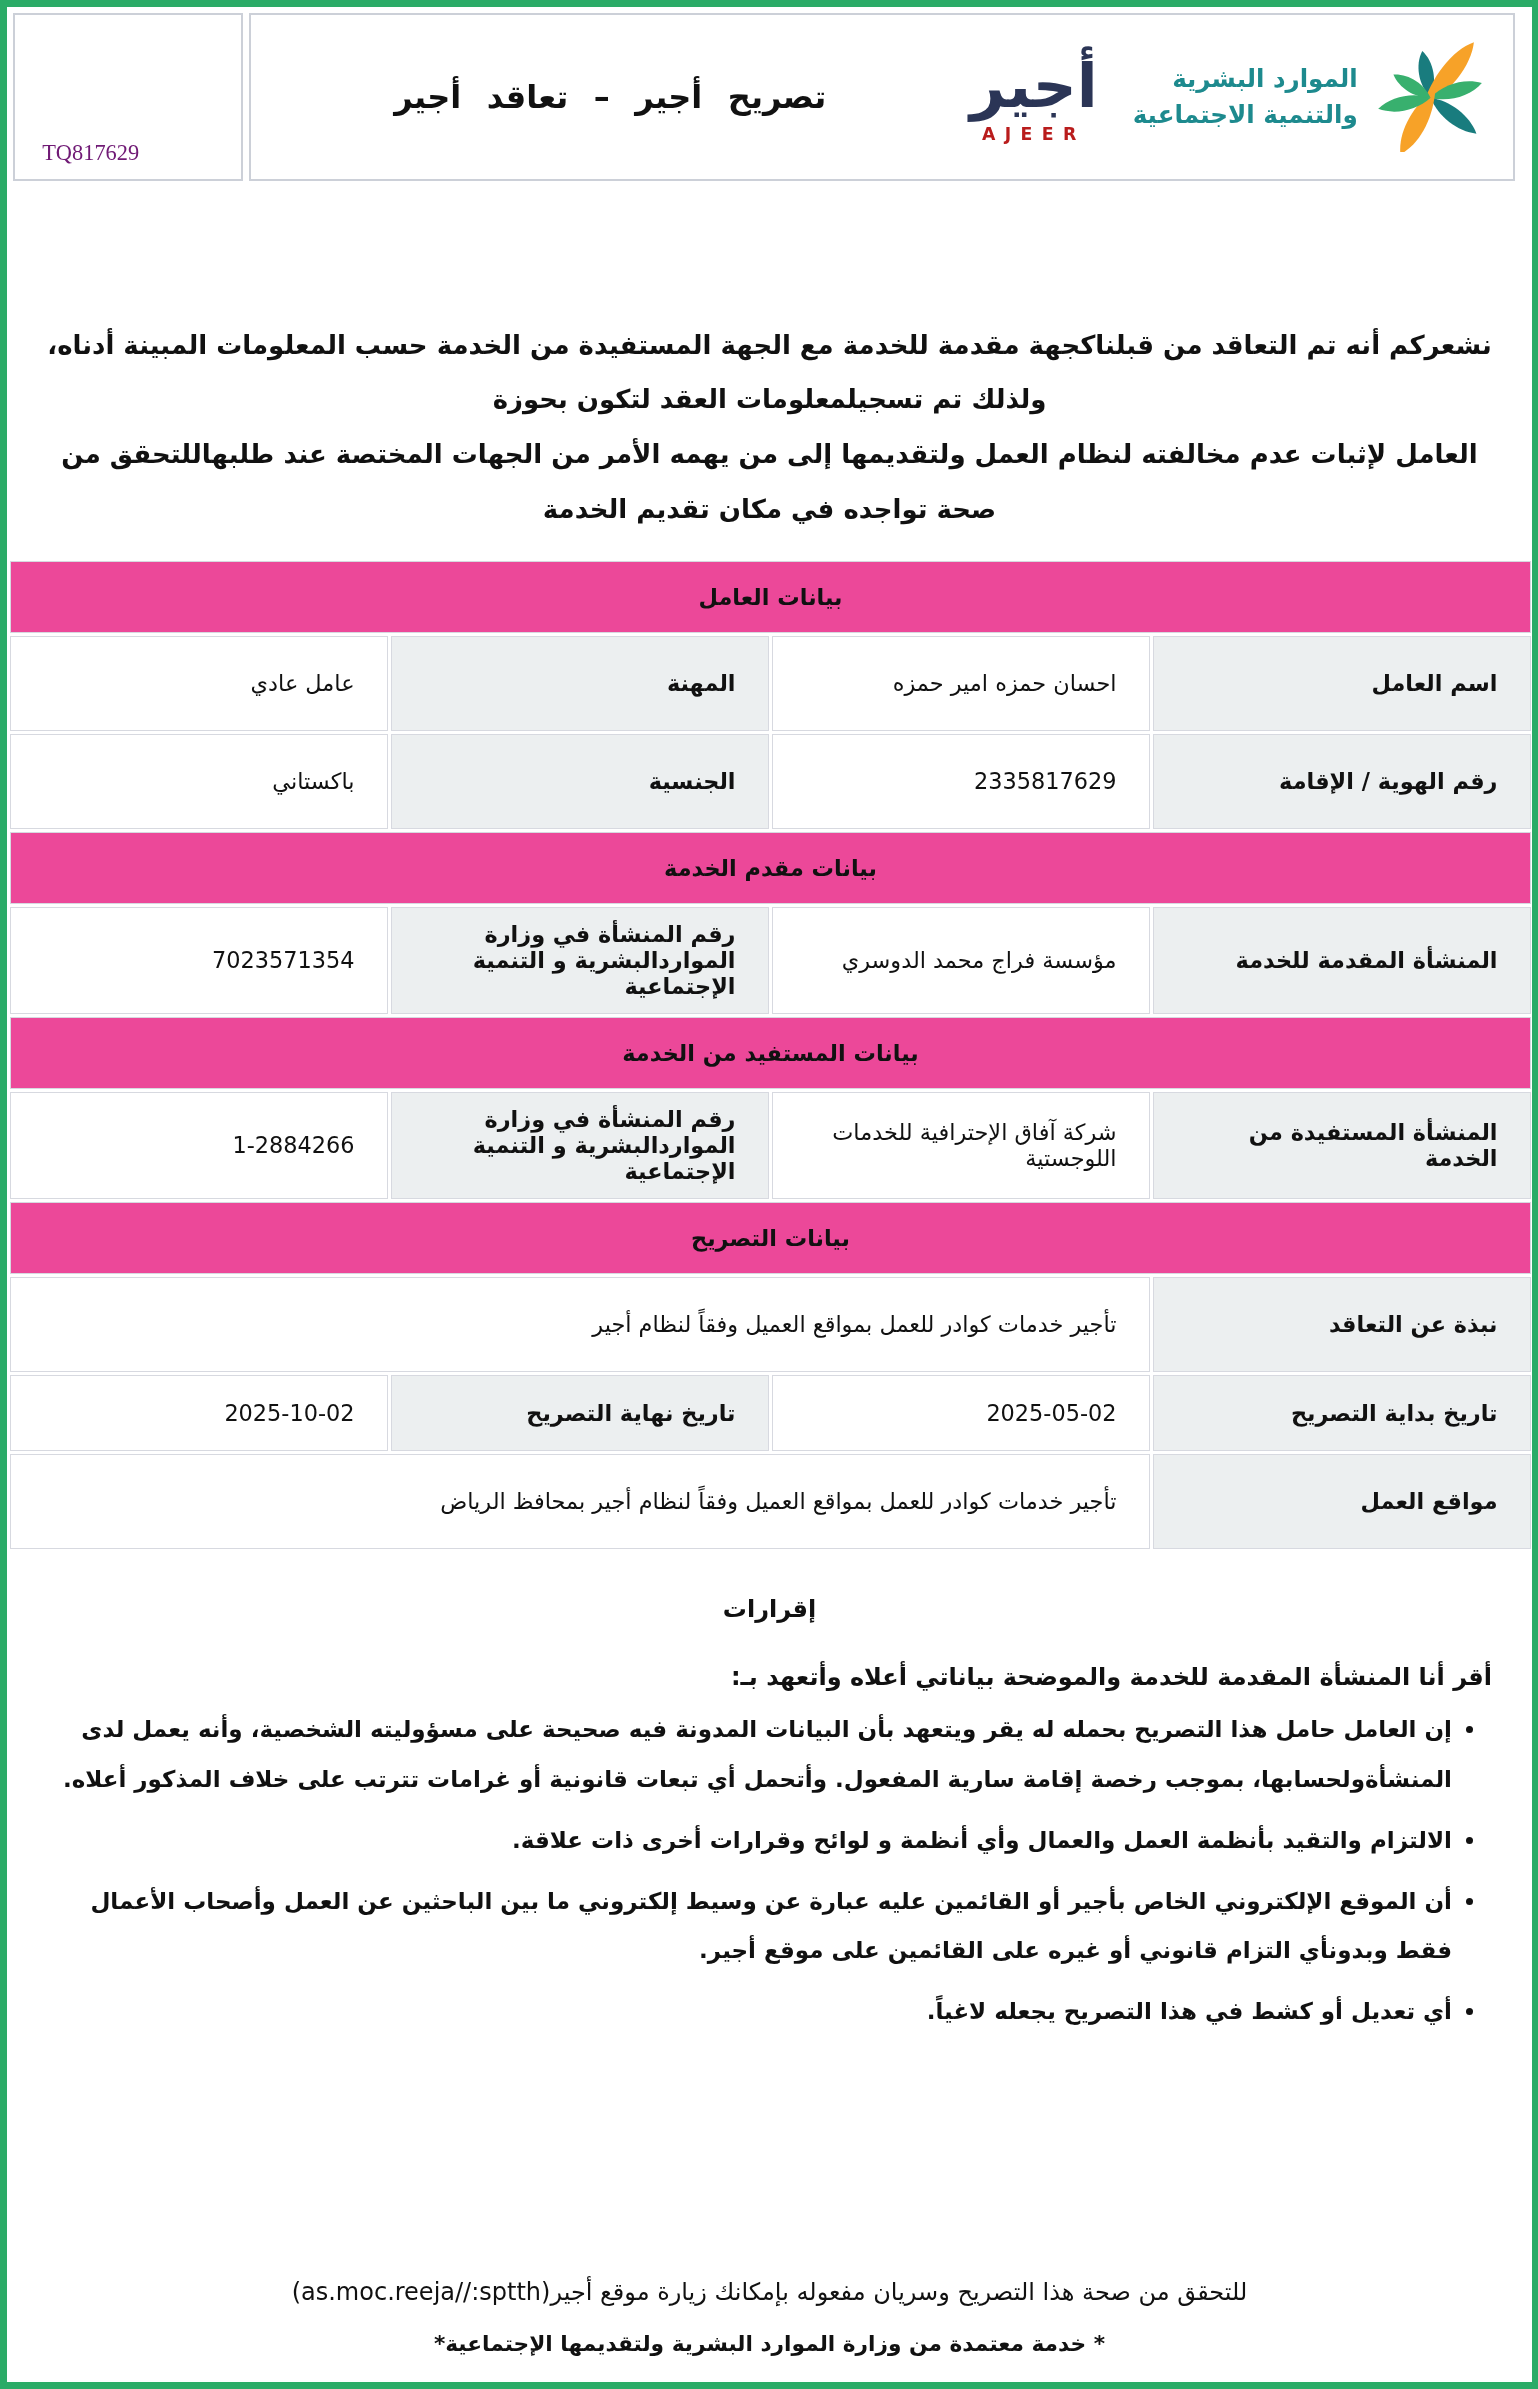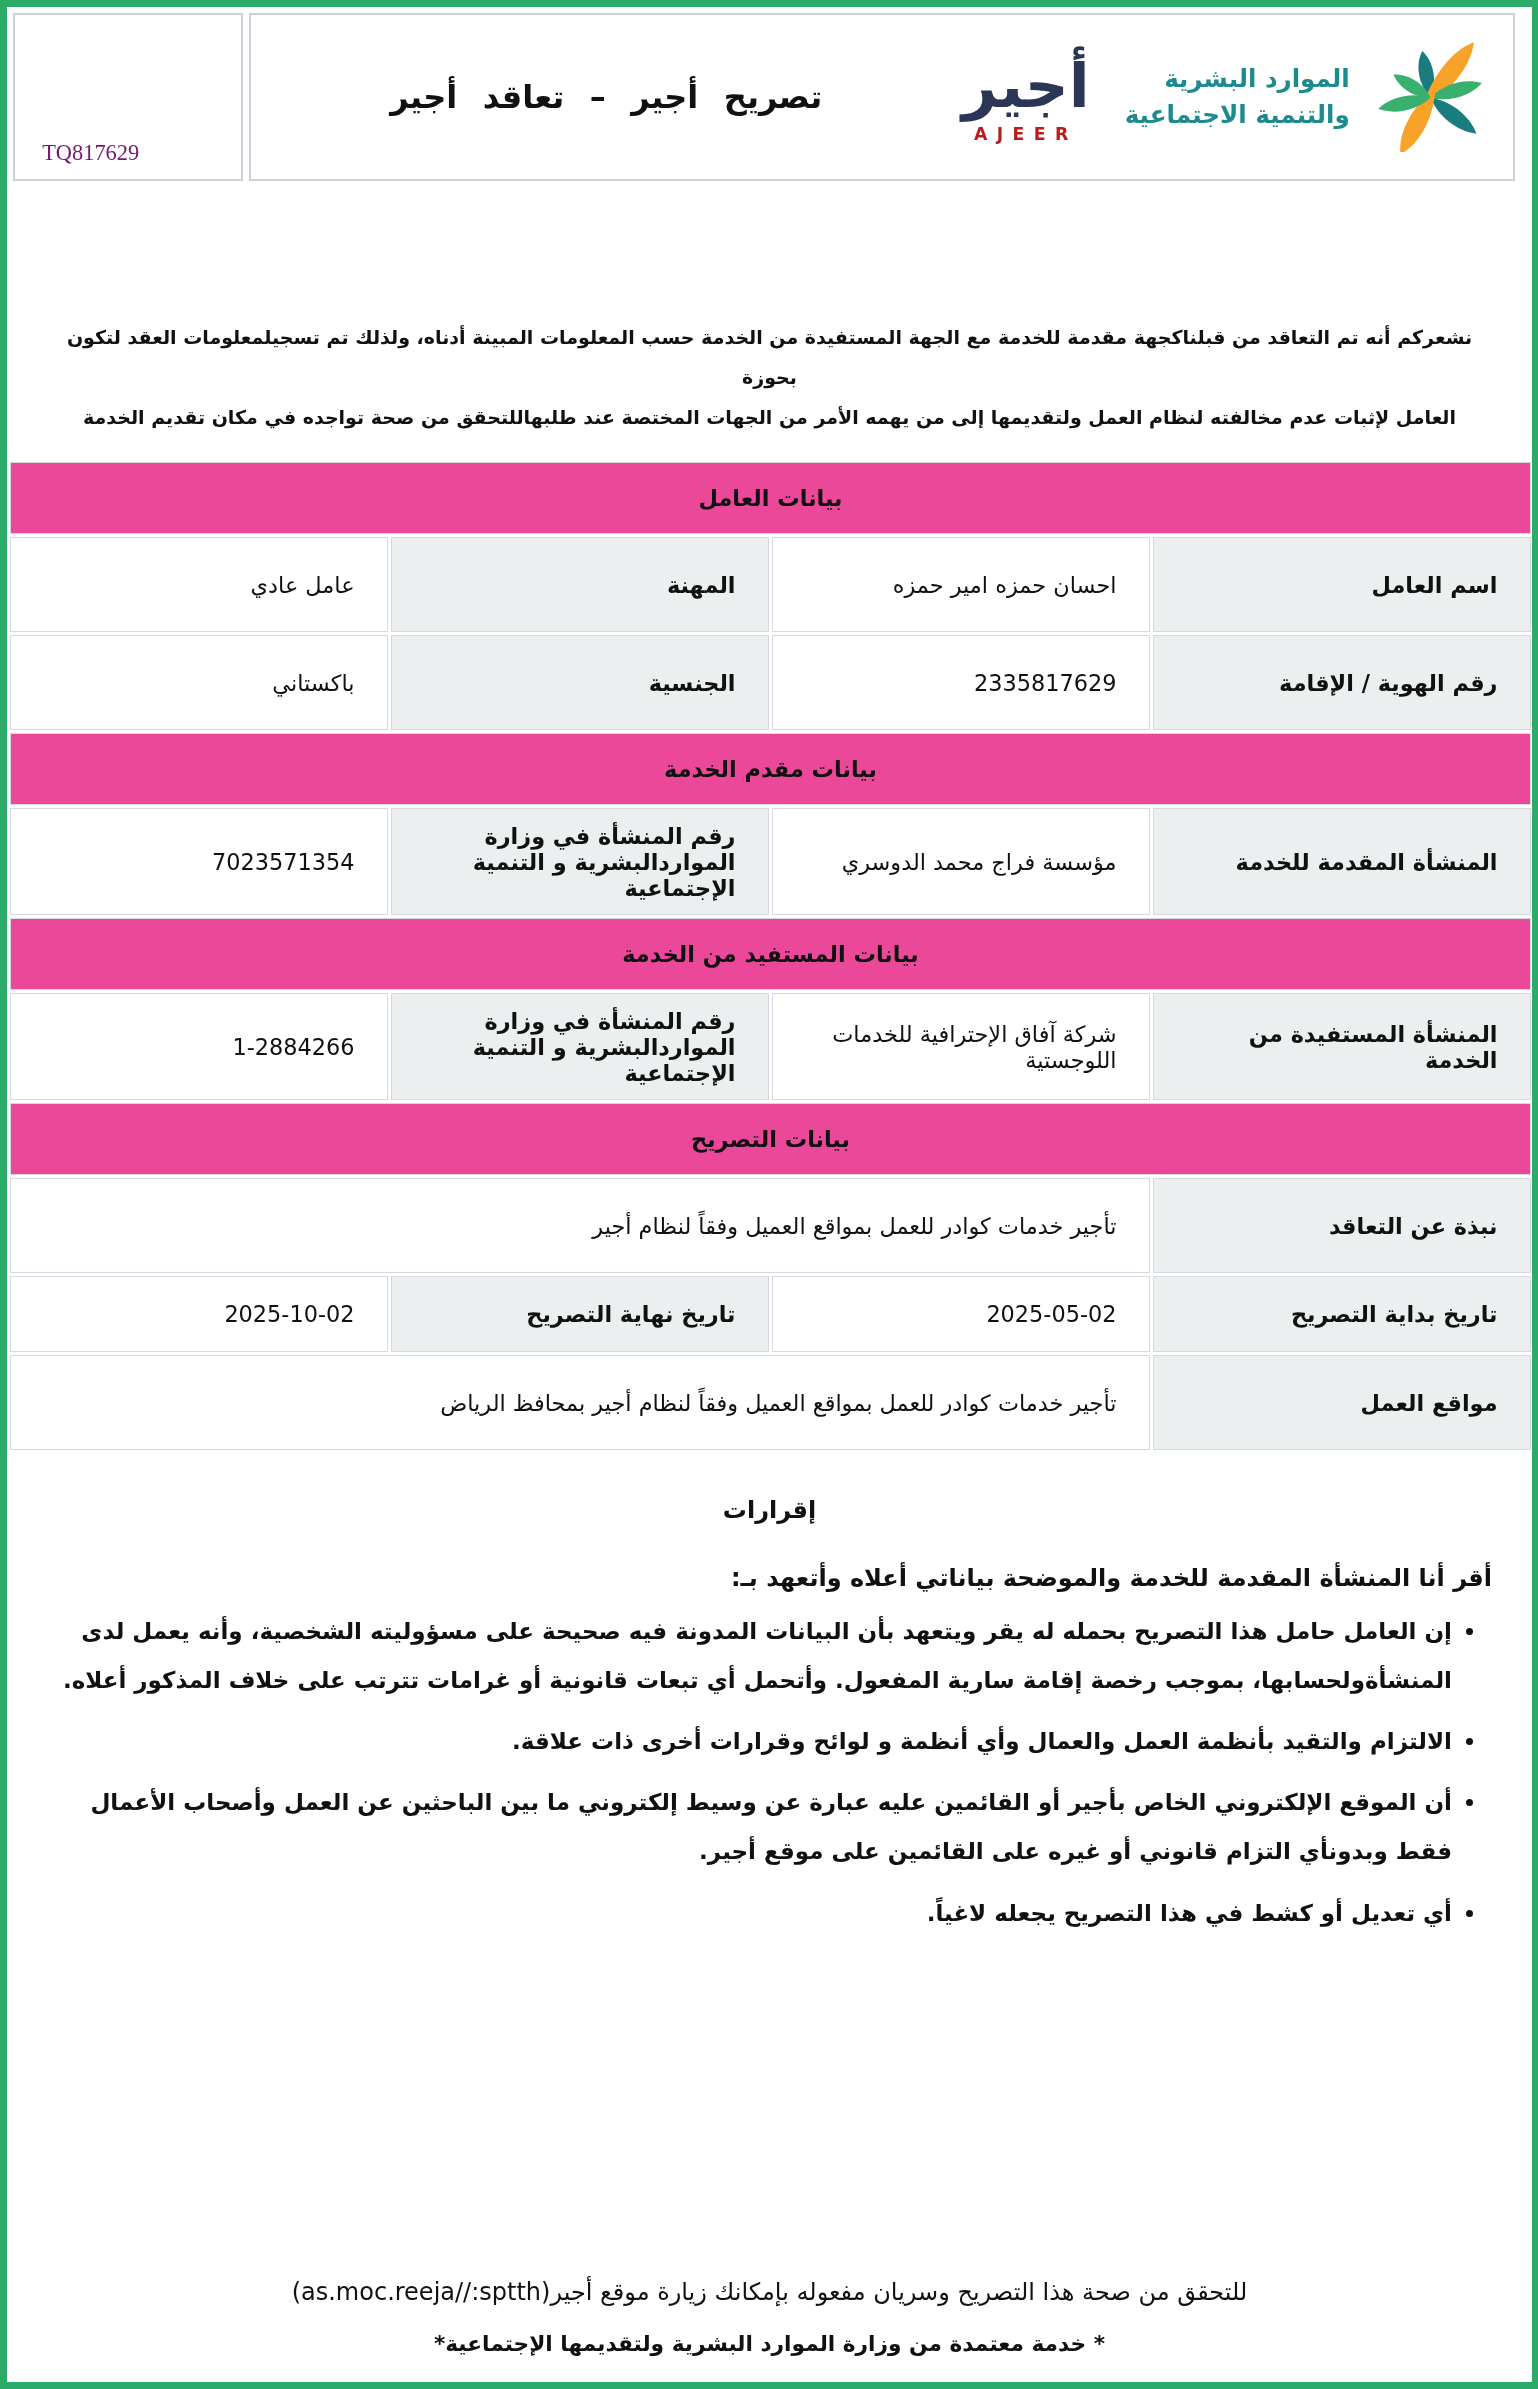--- a/index.html
+++ b/index.html
@@ -21,33 +21,33 @@
   }
   .tq-num {
     position:absolute; bottom:13px; left:27.4px;
     font-family:"Liberation Serif", serif; font-size:22.4px; color:#701a75;
   }
   .main-box {
     flex:1; border:2.2px solid #ccd0d8; background:#fff; box-sizing:border-box;
     display:flex; direction:rtl; align-items:center;
   }
   .logo-group { display:flex; direction:rtl; align-items:center; gap:35px; padding-right:26px; }
-  .ministry-logo { display:flex; direction:rtl; align-items:center; gap:24px; }
+  .ministry-logo { display:flex; direction:rtl; align-items:center; gap:16px; }
   .ministry-text { text-align:right; color:#1d8a8e; font-weight:bold; font-size:24.6px; line-height:1.45; }
   .ajeer-logo { text-align:center; padding-top:4.3px; }
   .ajeer-ar { font-size:61px; font-weight:bold; color:#2b3556; line-height:1.05; position:relative; }
   .ajeer-en { color:#b91c1c; font-size:17.3px; font-weight:bold; letter-spacing:9.4px; margin-top:5.8px; }
   .title-wrap { flex:1; text-align:center; }
   .doc-title { font-size:32px; font-weight:bold; word-spacing:14.4px; direction:rtl; }
 
   
   .intro {
     direction:rtl; text-align:center;
     margin:137px 40px 0 40px;
-    font-size:19px; font-weight:bold; line-height:2.1;
+    font-size:26px; font-weight:bold; line-height:2.1;
   }
 
   
   table.details {
     direction:rtl;
     width:1527px; margin:21.7px auto 0 auto;
     border-collapse:separate; border-spacing:3.6px;
     table-layout:fixed;
   }
   table.details td {

